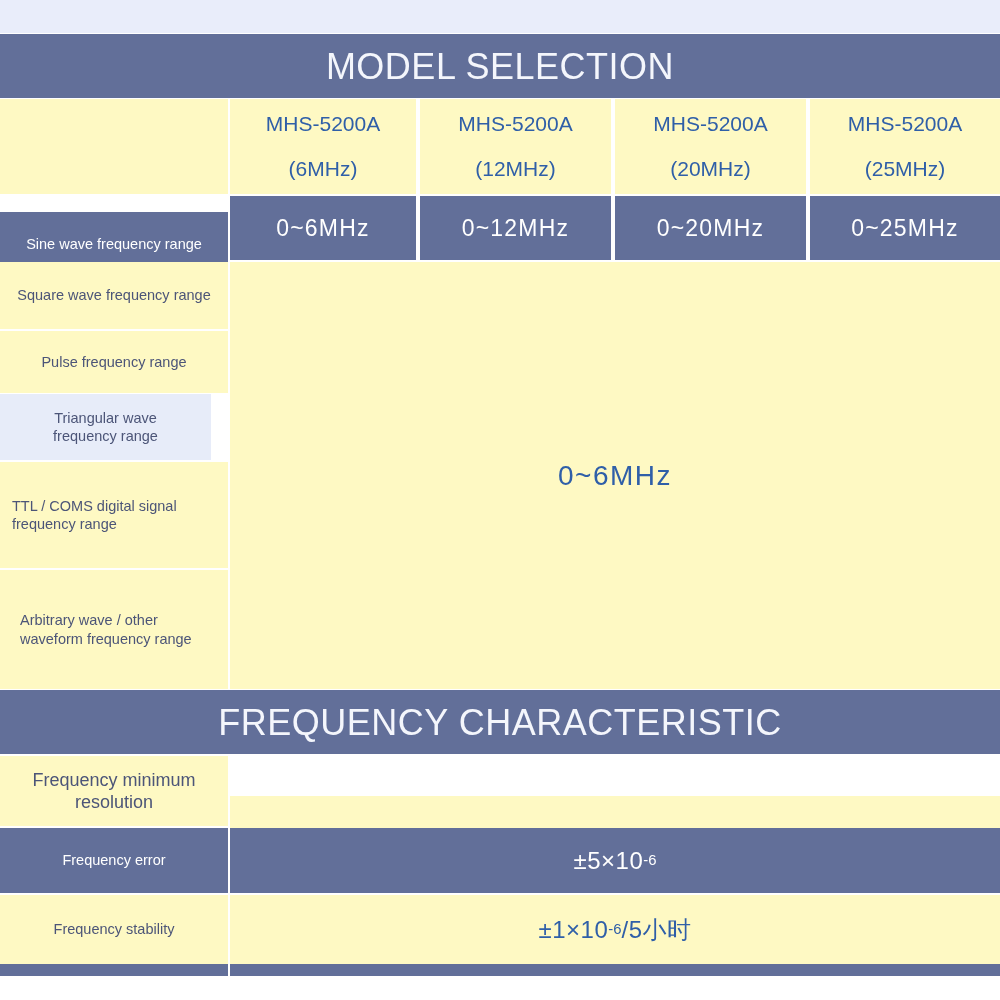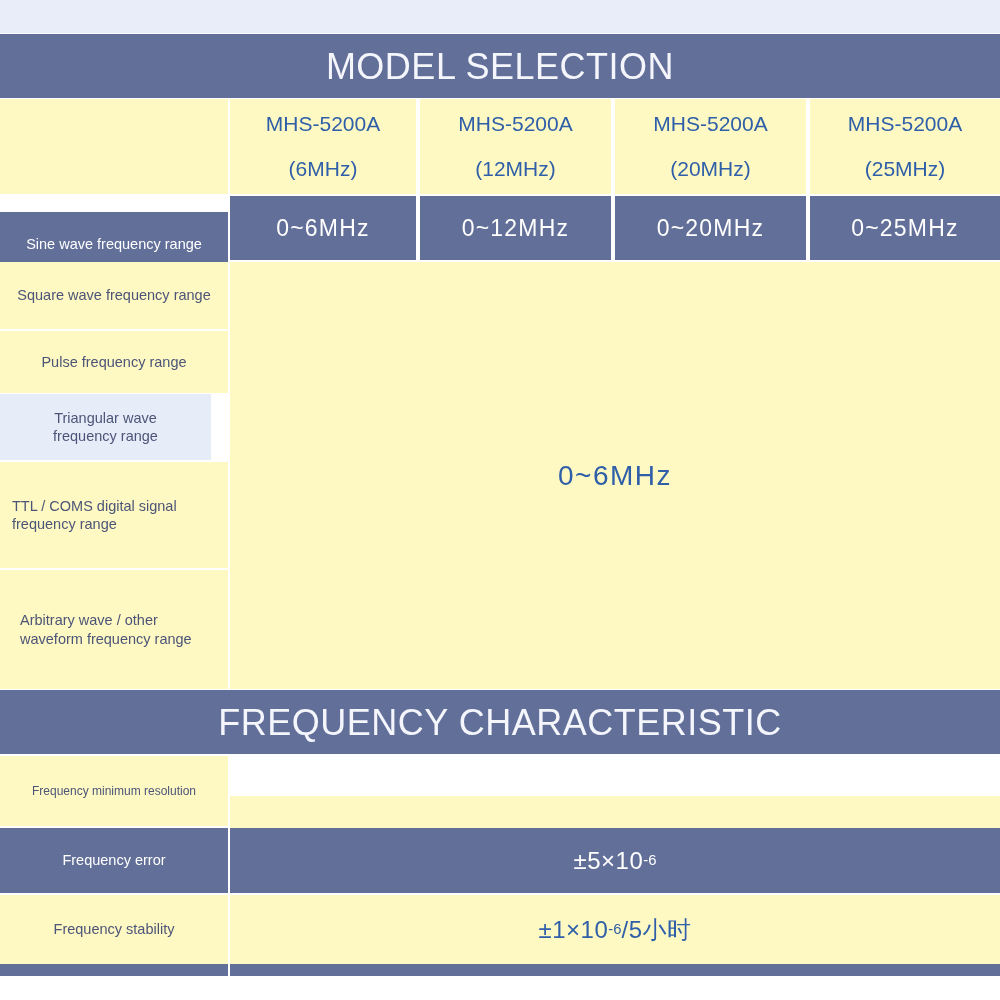--- a/index.html
+++ b/index.html
@@ -70,21 +70,21 @@
   }
   .trim-bottom-seam {
     position: absolute;
     left: 228px; top: 964px;
     width: 2px; height: 12px;
     background: #ffffff;
   }
 
   
   .label-cell { font-size: 14.5px; padding: 0 6px; }
-  .label-cell.small { font-size: 12px; }
+  .label-cell.small { font-size: 18px; }
 
   
   .model-cell {
     flex-direction: column;
     font-size: 21px;
     gap: 18px;
   }
   .model-cell .mz { display: block; }
 
   

